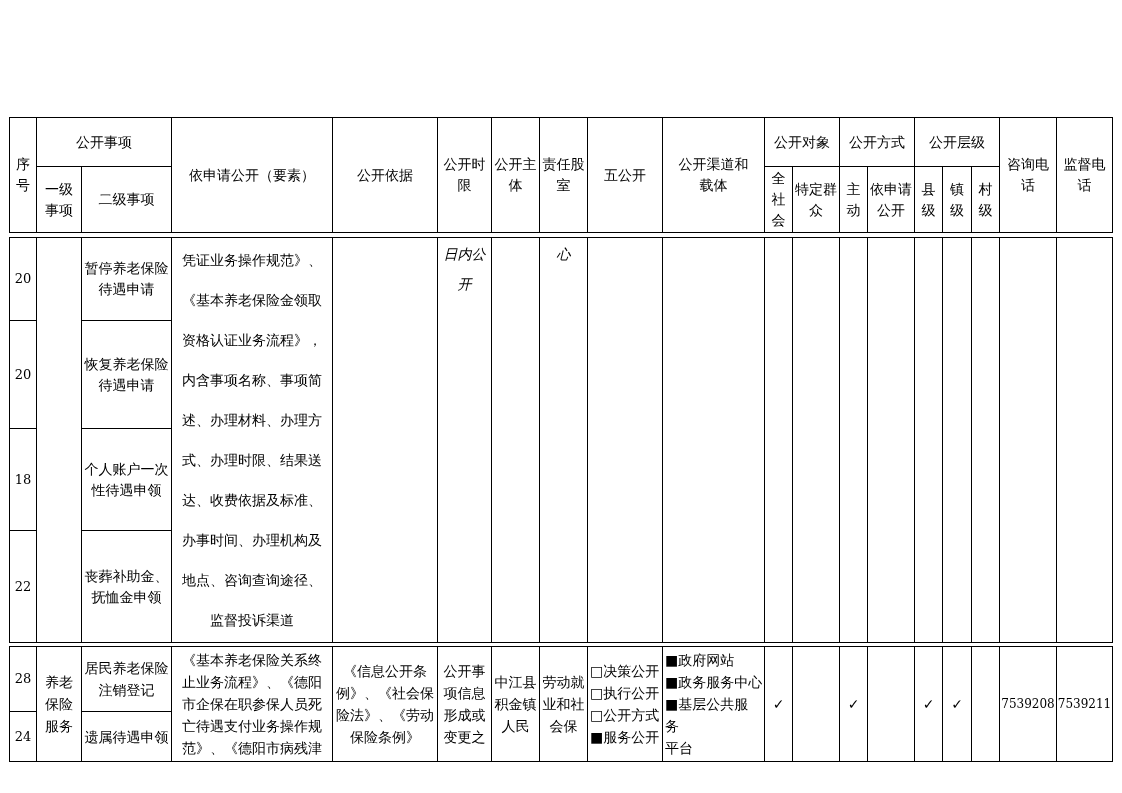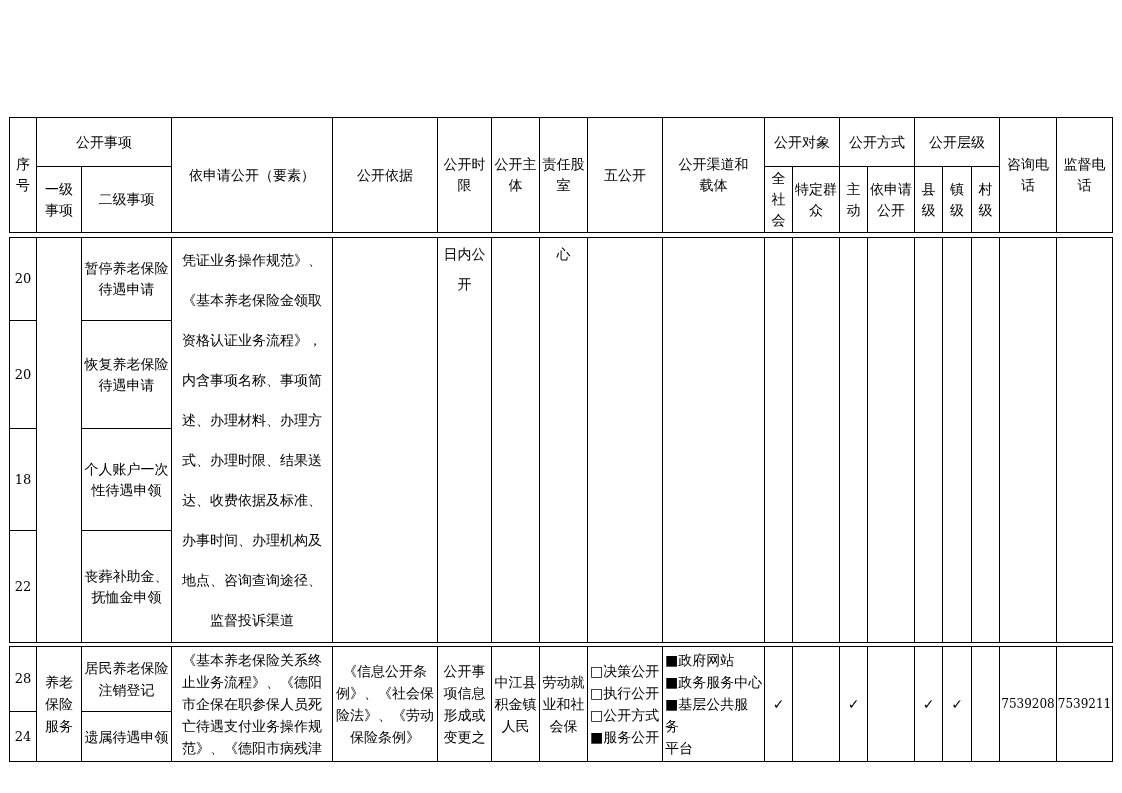--- a/index.html
+++ b/index.html
@@ -6,21 +6,21 @@
   .page{position:relative;width:1122px;height:793px;background:#fff;overflow:hidden;
         font-family:"DejaVu Serif","Liberation Serif",serif;color:#000;}
   .tablewrap{position:absolute;left:9px;top:117px;}
   table{border-collapse:collapse;table-layout:fixed;width:1104px;}
   td{border:1px solid #000;font-size:14px;line-height:21px;text-align:center;
      vertical-align:middle;padding:1px 2px;word-break:break-all;overflow:hidden;}
   .outer{border:1.5px solid #000;}
   .gap4{height:4px;}
   .gap3{height:3px;}
   .prel{white-space:pre-line;}
-  .top{vertical-align:top;}
+  .top{vertical-align:top;font-style:italic;}
   .s1-content{line-height:40px;padding:2px 5px;}
   .s1-time{line-height:30px;}
   .s2 td{line-height:22px;}
   .list div{white-space:nowrap;text-align:left;}
   .list div.wrap{white-space:pre-line;}
   .phone{font-size:12px;padding:0;white-space:nowrap;}
   .num{font-size:13px;}
 </style>
 </head>
 <body>

